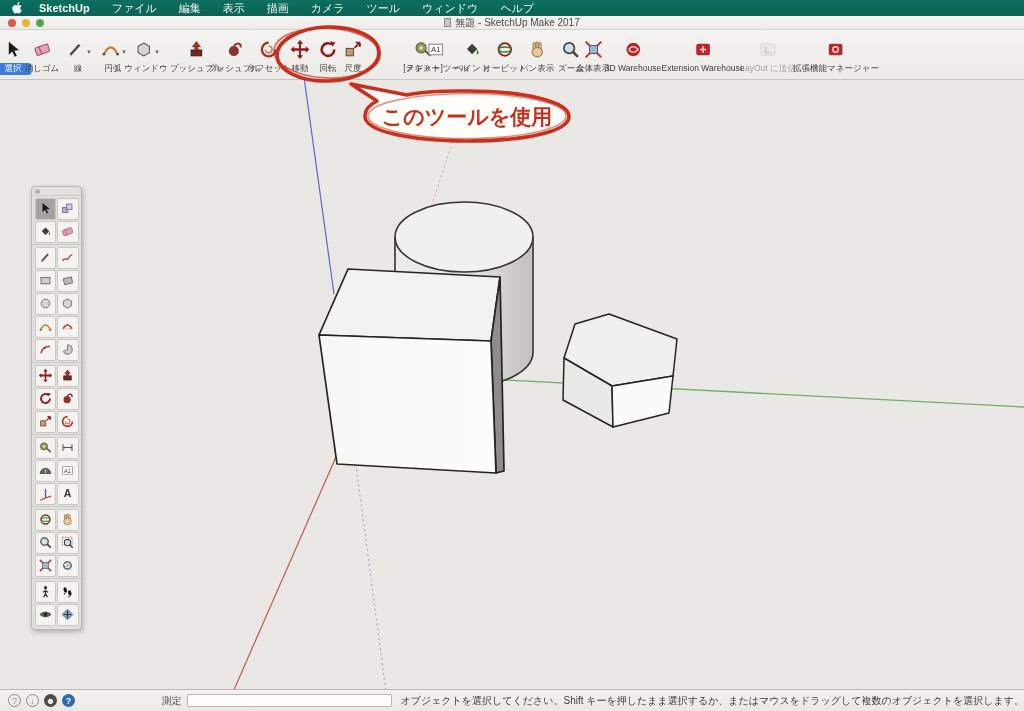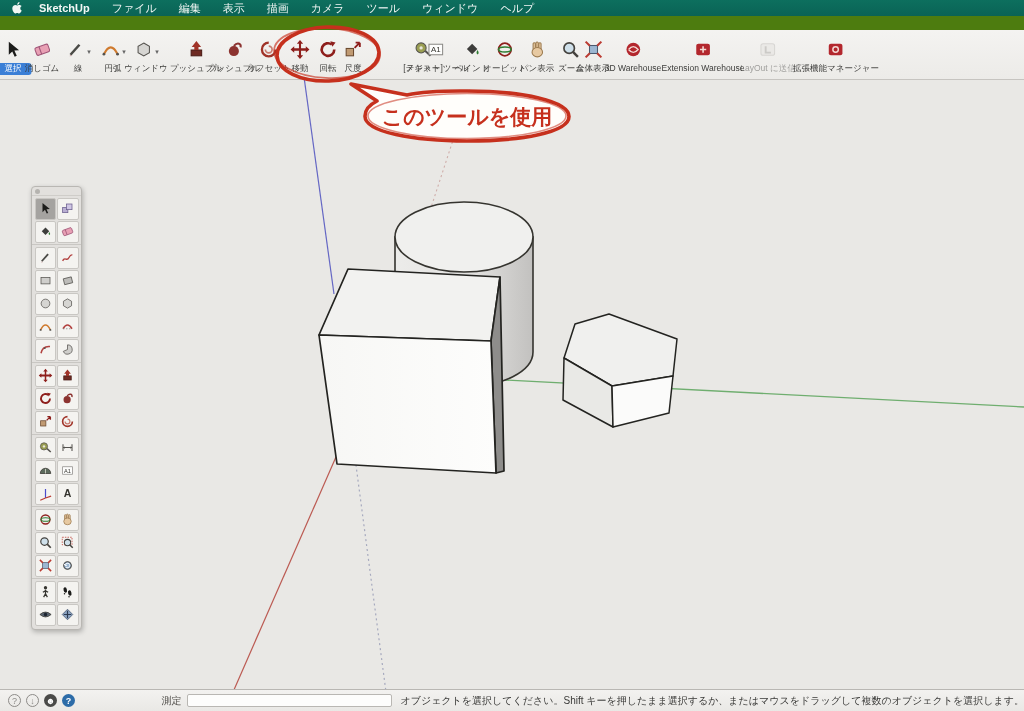--- a/index.html
+++ b/index.html
@@ -1,18 +1,18 @@
 <!DOCTYPE html>
 <html><head>
 <meta charset="utf-8">
 <style>
   * { margin:0; padding:0; box-sizing:border-box; }
   html,body { width:1024px; height:711px; overflow:hidden;
     font-family:"Liberation Sans","DejaVu Sans",sans-serif; }
-  #screen { position:relative; width:1024px; height:711px; background:#4d7c0f; }
+  #screen { position:relative; width:1024px; height:711px; background:#8b5cf6; }
 
   
   #menubar { position:absolute; left:0; top:0; width:1024px; height:16px;
     background:linear-gradient(#0d6f5e,#0a6355); display:flex; align-items:center;
     gap:0; padding-left:6px; z-index:30; }
   #menubar .apple { width:22px; display:flex; justify-content:center; }
   #menubar .mitem { color:#f2f7f5; font-size:11px; padding:0 11px; line-height:16px; }
   #menubar .mitem.app { font-weight:bold; }
 
   
@@ -89,20 +89,30 @@
       <span class="mitem">ファイル</span>
       <span class="mitem">編集</span>
       <span class="mitem">表示</span>
       <span class="mitem">描画</span>
       <span class="mitem">カメラ</span>
       <span class="mitem">ツール</span>
       <span class="mitem">ウィンドウ</span>
       <span class="mitem">ヘルプ</span>
     </div>
 
+  <div id="titlebar">
+    <div class="tlights">
+        <span class="tlight" style="background: rgb(224, 87, 79);"></span>
+        <span class="tlight" style="background: rgb(224, 183, 64);"></span>
+        <span class="tlight" style="background: rgb(87, 165, 80);"></span>
+      </div>
+    <div id="wtitle">
+      <span class="doc-ic"></span><span>無題 - SketchUp Make 2017</span>
+    </div>
+  </div>
 
   <div id="toolbar">
       <div class="tbitem selected" style="left: 13px;">
         <div class="ticon">
           <svg width="21" height="21" viewBox="0 0 20 20">
             <path d="M6,2.5 L6,15 L9.3,11.8 L11.6,16.8 L13.6,15.9 L11.3,11 L15.8,10.6 Z" fill="#1c1c1a"></path>
           </svg>
         </div>
                  <div class="tlabel">選択</div>
       </div>

